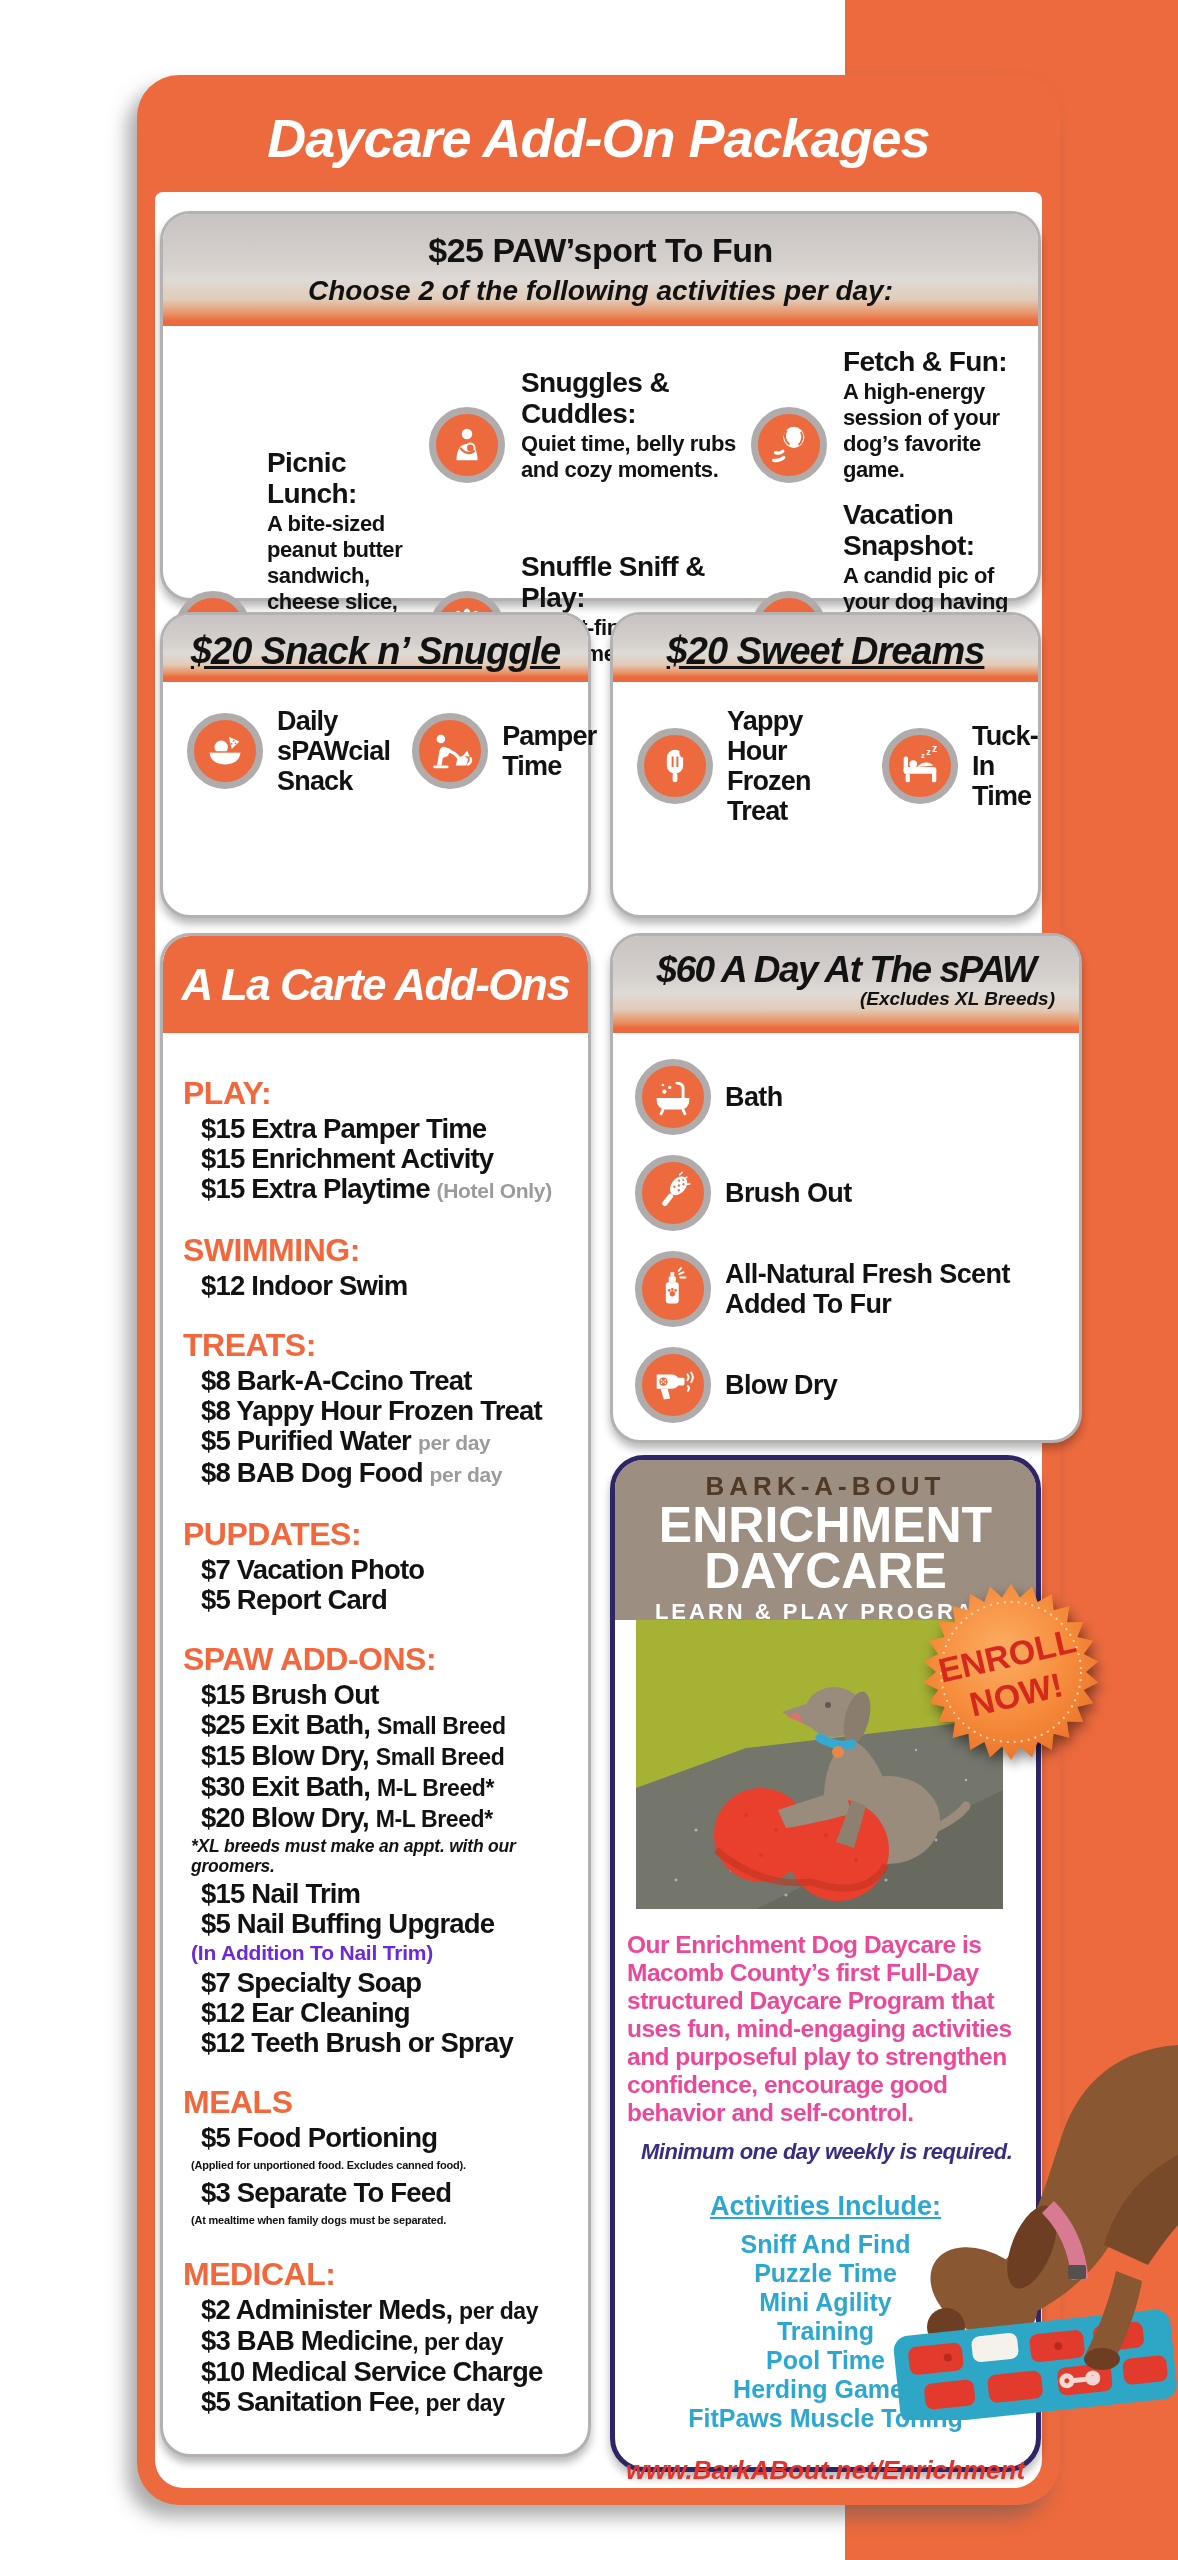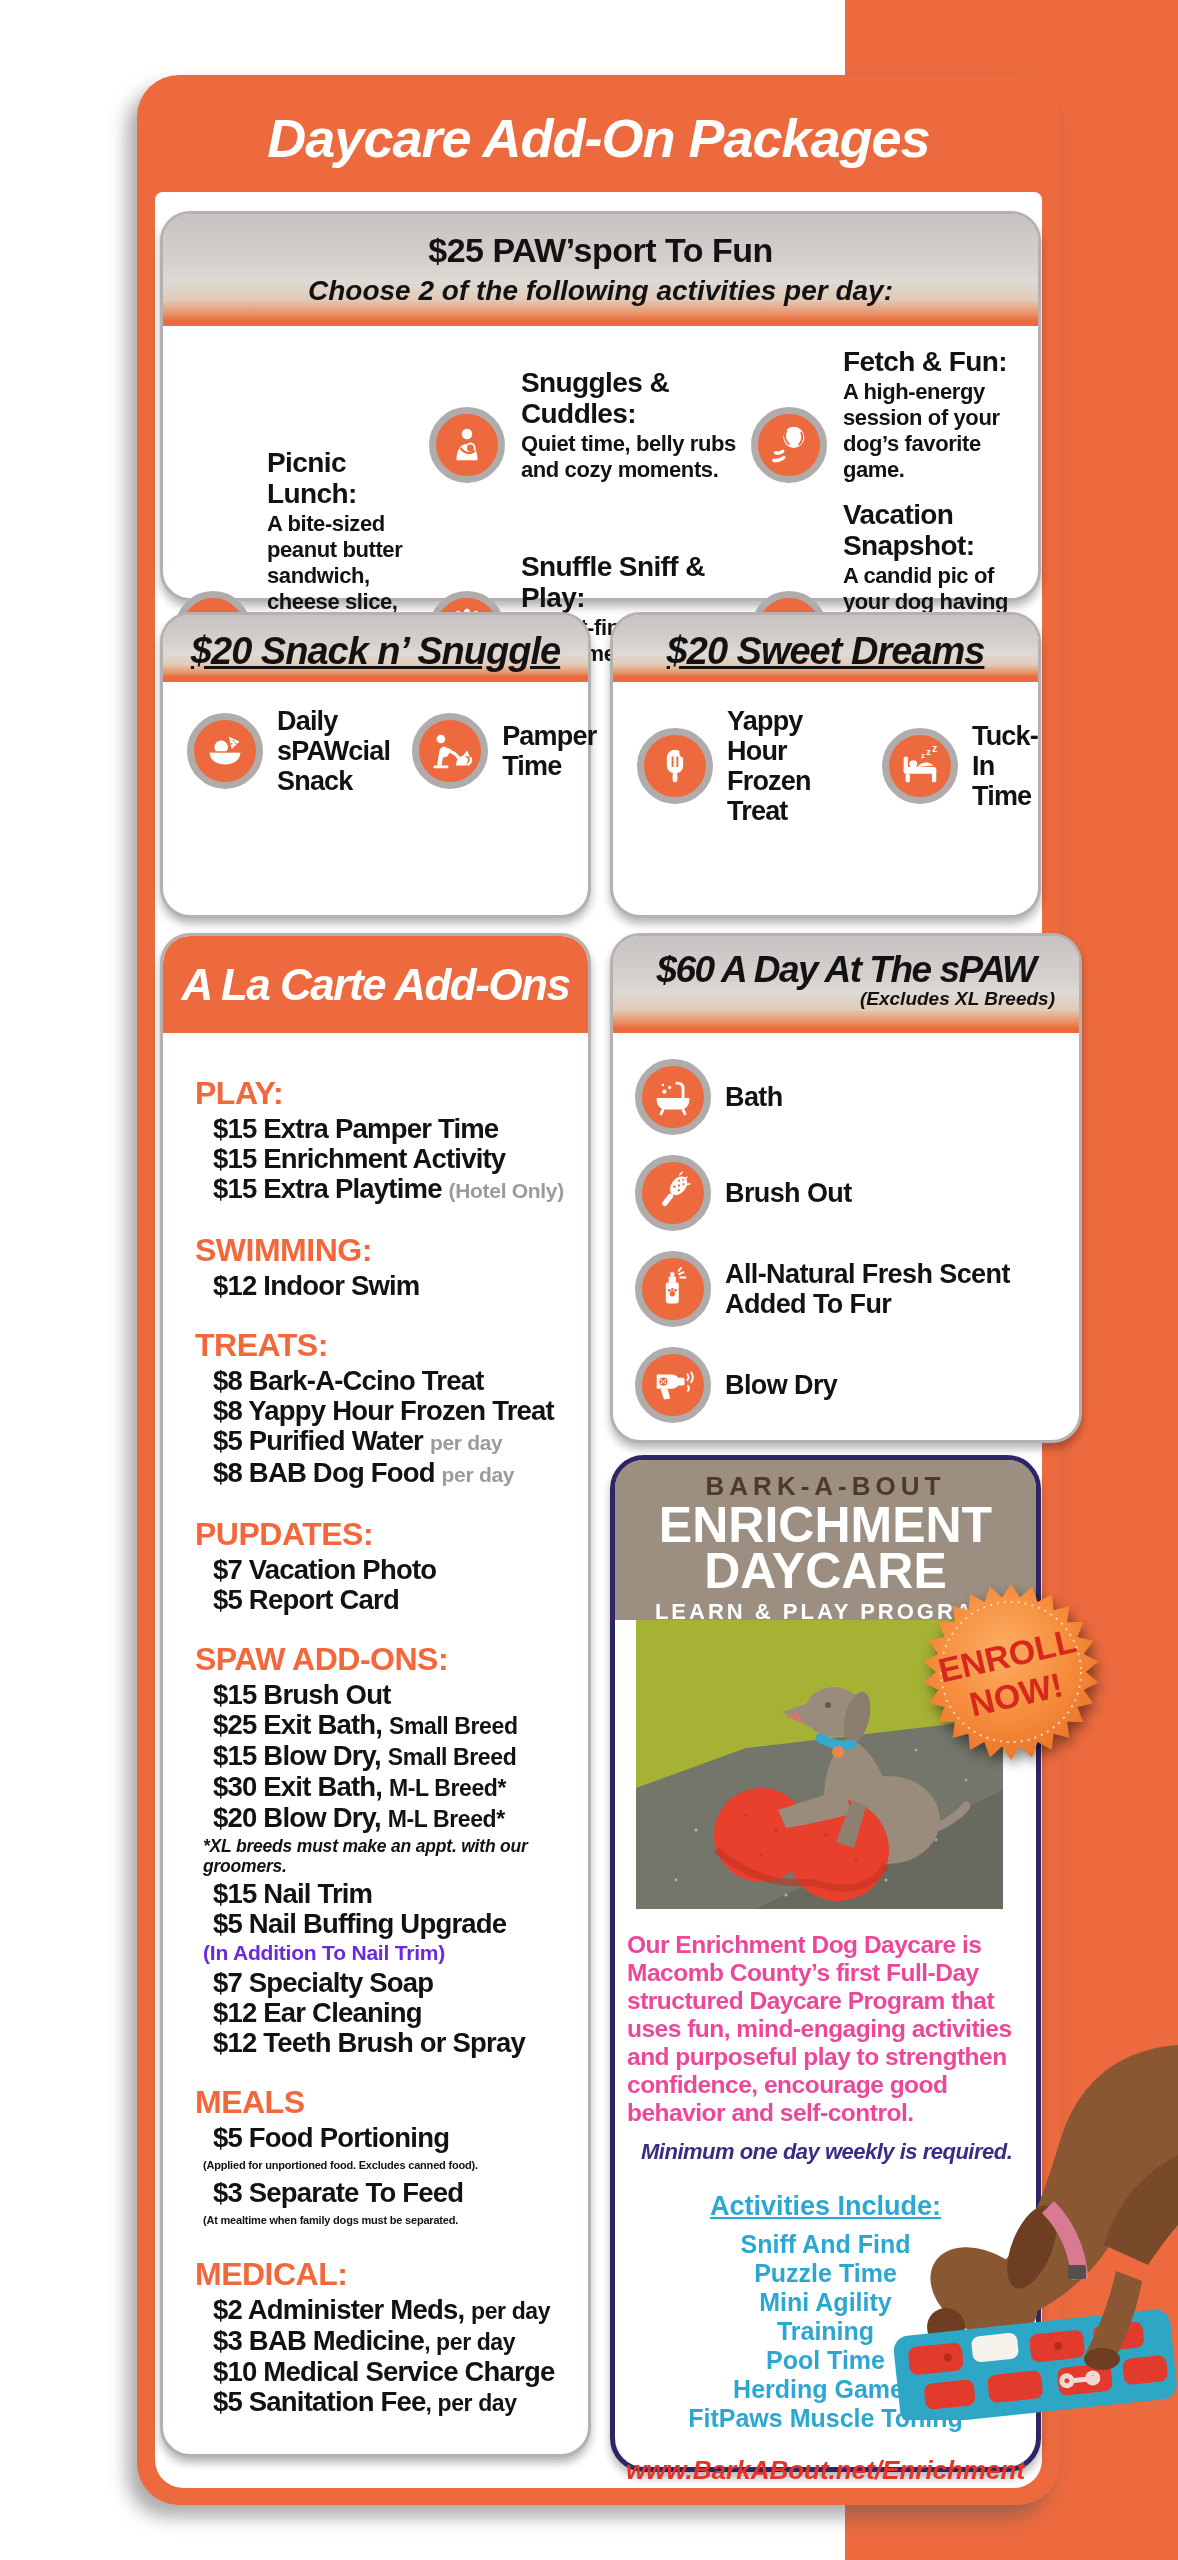--- a/index.html
+++ b/index.html
@@ -36,21 +36,21 @@
   .duo-panel .gray-head{height:67px;box-sizing:border-box;text-decoration:underline;}
   .duo-title{font-size:38px;font-weight:bold;font-style:italic;padding-top:15px;letter-spacing:-1px;}
   .duo-body{padding:24px 0 0 24px;display:flex;flex-direction:row;gap:22px;}
   .duo-item{display:flex;align-items:center;gap:14px;}
   .duo-label{font-size:27px;font-weight:bold;letter-spacing:-.8px;line-height:30px;}
   
   .alacarte-panel{left:160px;top:933px;width:431px;height:1524px;overflow:hidden;}
   .orange-head{height:97px;background:#EC6A3E;border-radius:26px 26px 0 0;display:flex;
                align-items:center;justify-content:center;}
   .oh-title{color:#fff;font-size:44px;font-weight:bold;font-style:italic;letter-spacing:-1.5px;}
-  .alacarte-body{padding:42px 20px 0 32px;}
+  .alacarte-body{padding:42px 20px 0 20px;}
   .ala-section{margin-bottom:26px;}
   .ala-heading{color:#F2683C;font-size:32px;font-weight:bold;letter-spacing:-.5px;line-height:36px;margin-bottom:3px;}
   .ala-line{font-size:27.5px;font-weight:bold;line-height:30px;letter-spacing:-.8px;margin-left:18px;}
   .seg-sub{font-size:23px;letter-spacing:-.4px;}
   .seg-muted{font-size:21px;color:#9B9B9B;letter-spacing:-.3px;}
   .ala-note{font-size:11px;font-weight:bold;line-height:20px;margin:2px 0 3px 8px;letter-spacing:-.2px;}
   .ala-note.gray{font-size:21px;color:#6d28d9;line-height:24px;font-weight:bold;}
   .ala-note.italic{font-style:italic;font-size:17.5px;}
   
   .spaw-panel{left:610px;top:933px;width:472px;height:510px;}

